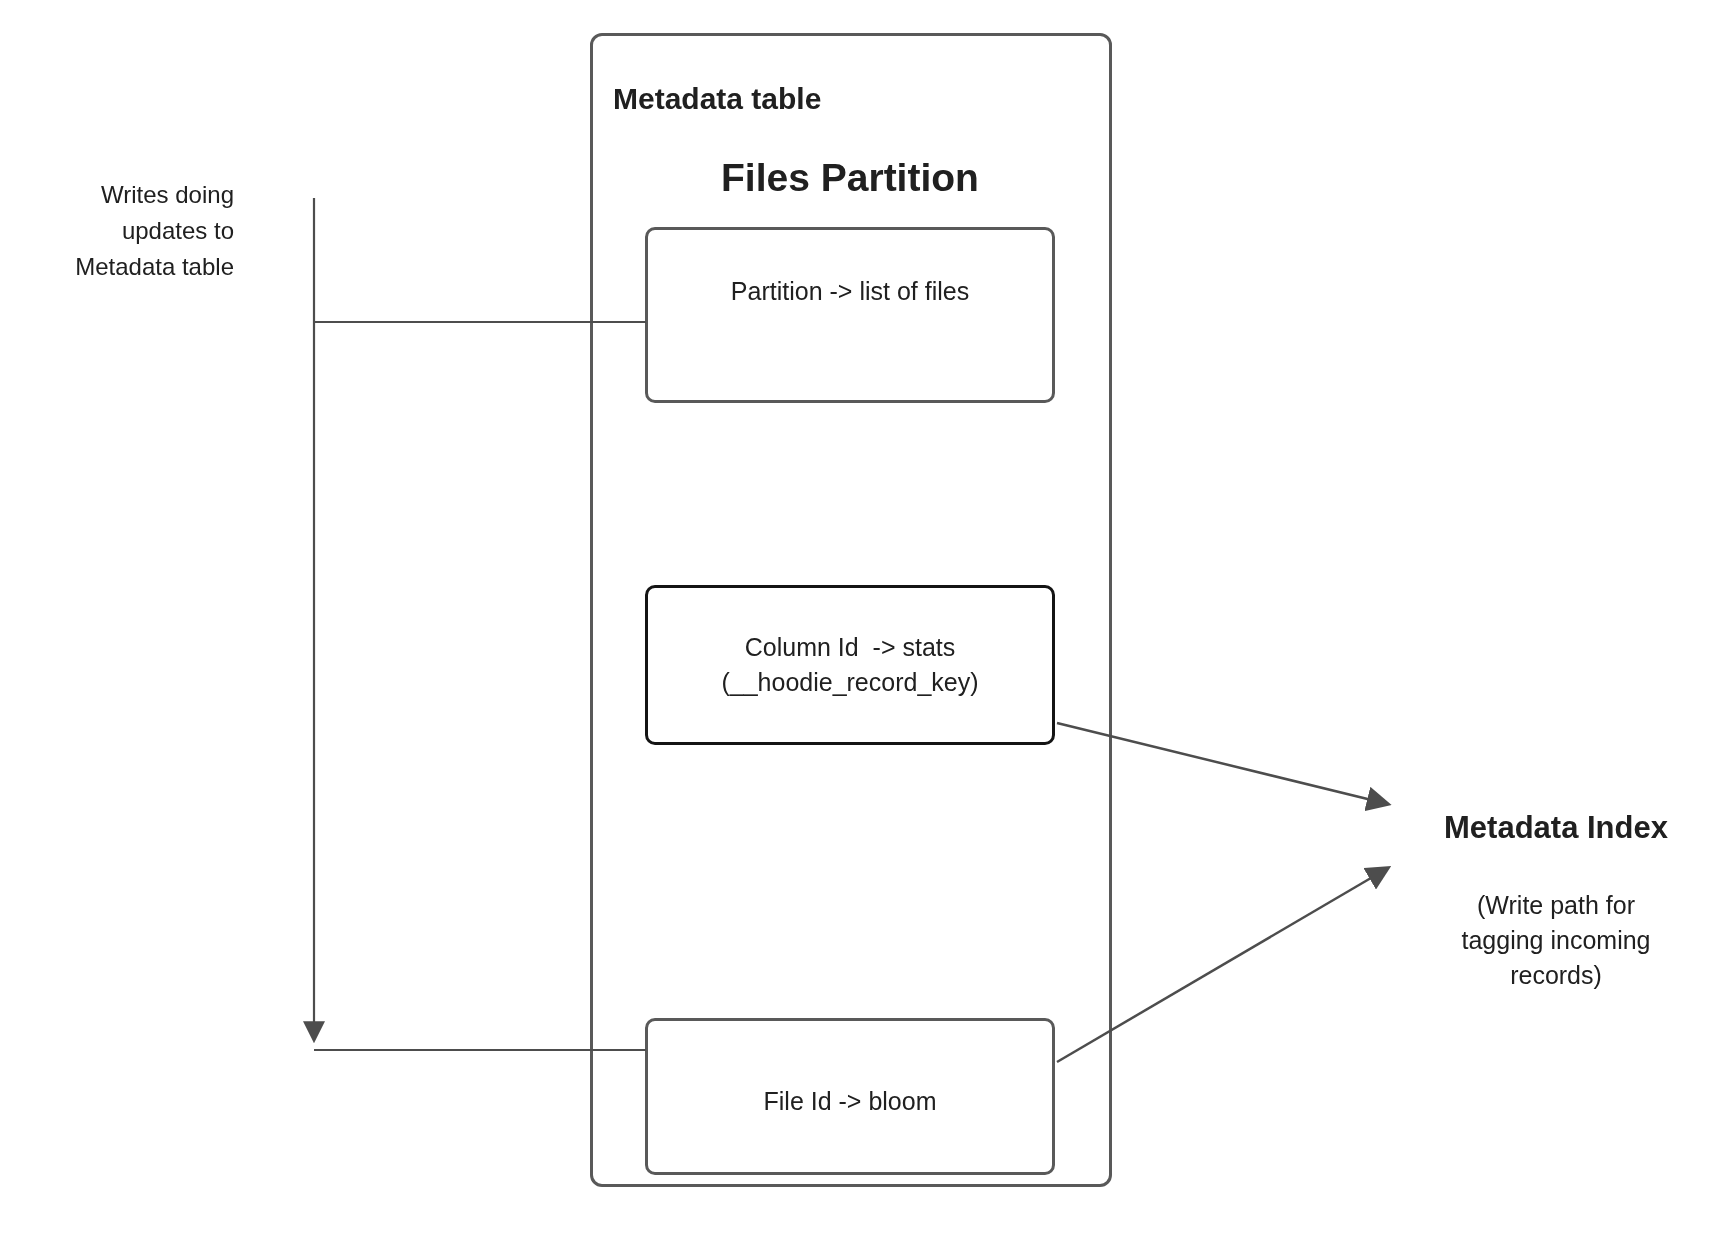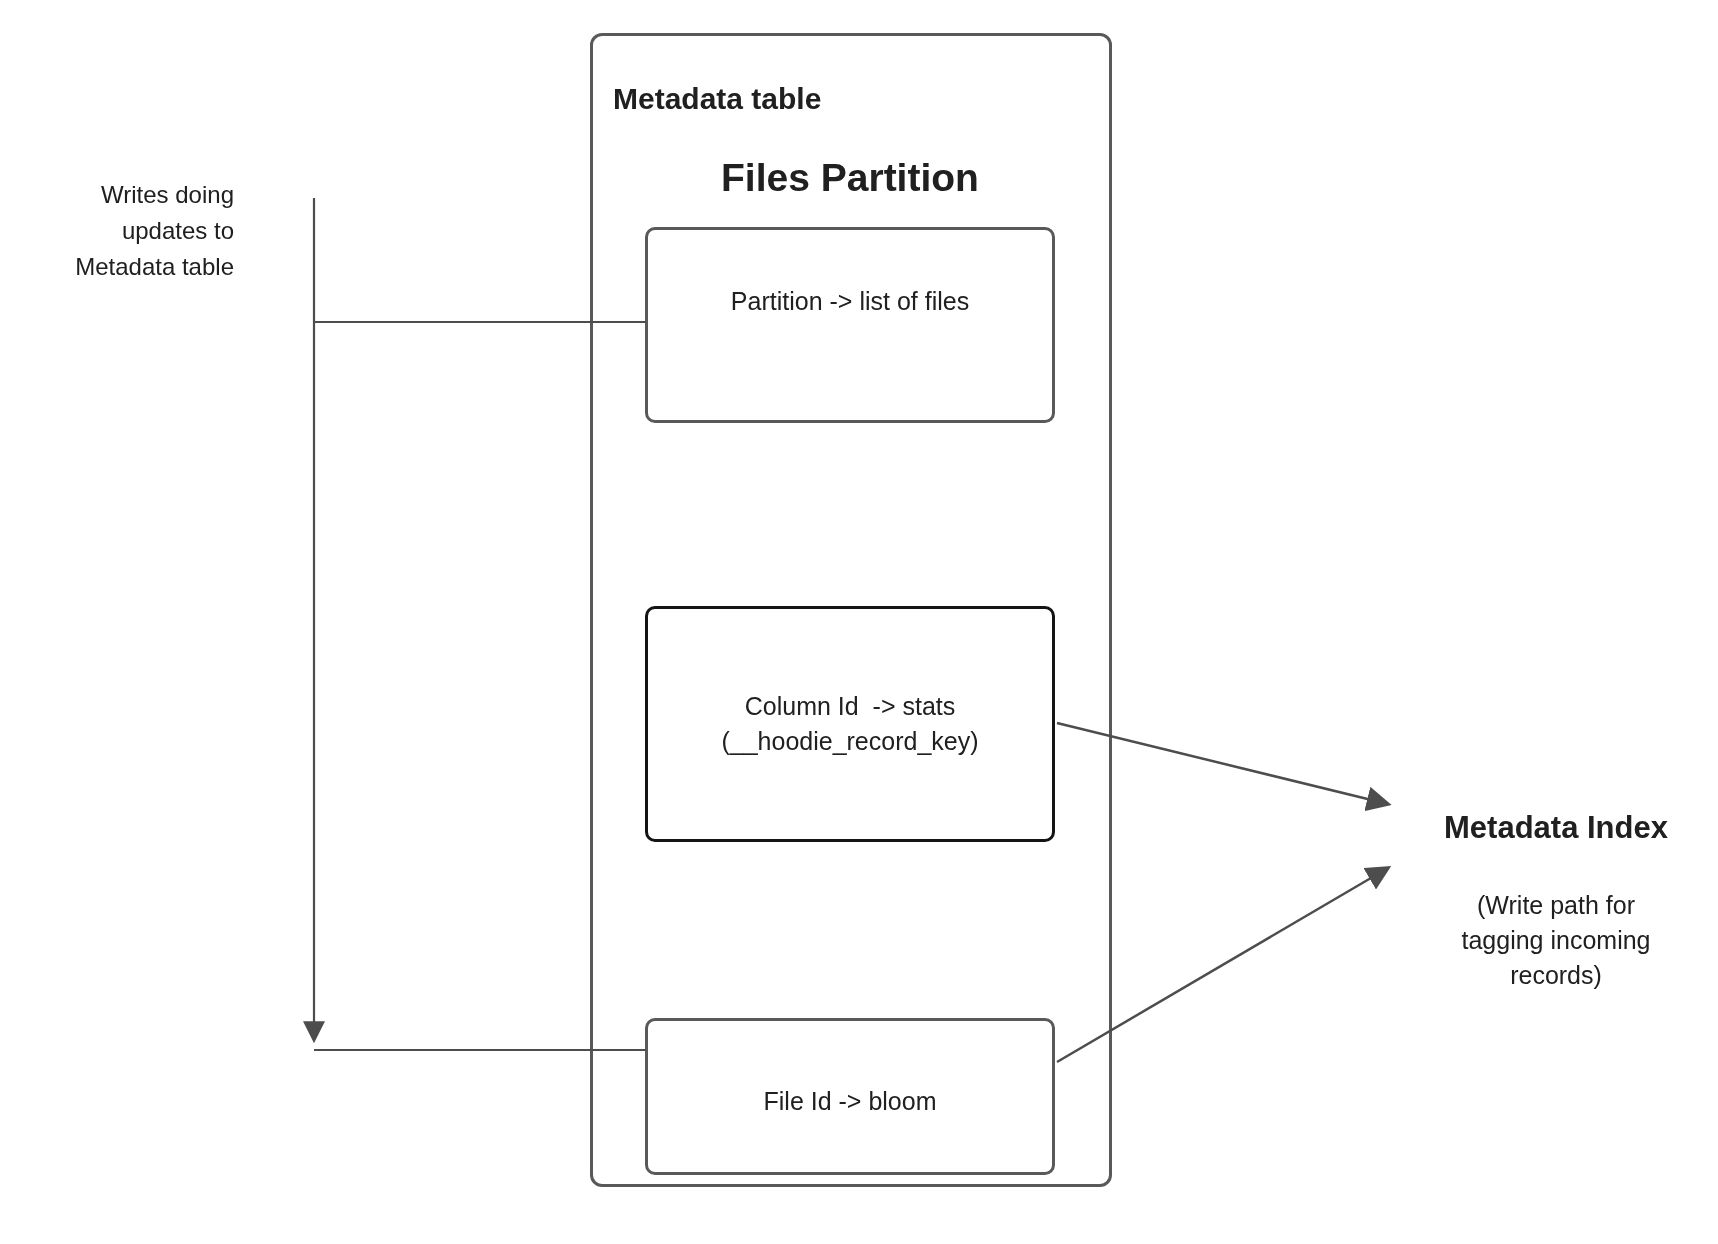--- a/index.html
+++ b/index.html
@@ -56,22 +56,22 @@
   .inner-box {
     left: 645px; width: 410px;
     border: 3px solid #595959;
     border-radius: 10px;
     box-sizing: border-box;
     display: flex;
     align-items: center;
     justify-content: center;
     background: #ffffff;
   }
-  .box-files { top: 227px; height: 196px; }
-  .box-stats { top: 585px; height: 236px; border-color: #141414; border-width: 3.5px; margin-top: 21px; }
+  .box-files { top: 227px; height: 176px; }
+  .box-stats { top: 585px; height: 160px; border-color: #141414; border-width: 3.5px; }
   .box-bloom { top: 1018px; height: 157px; }
 
   .box-text {
     font-size: 25px;
     line-height: 35px;
     text-align: center;
     white-space: pre-wrap;
   }
   .box-files .box-text { padding-bottom: 48px; }
   .box-bloom .box-text { padding-top: 10px; }

